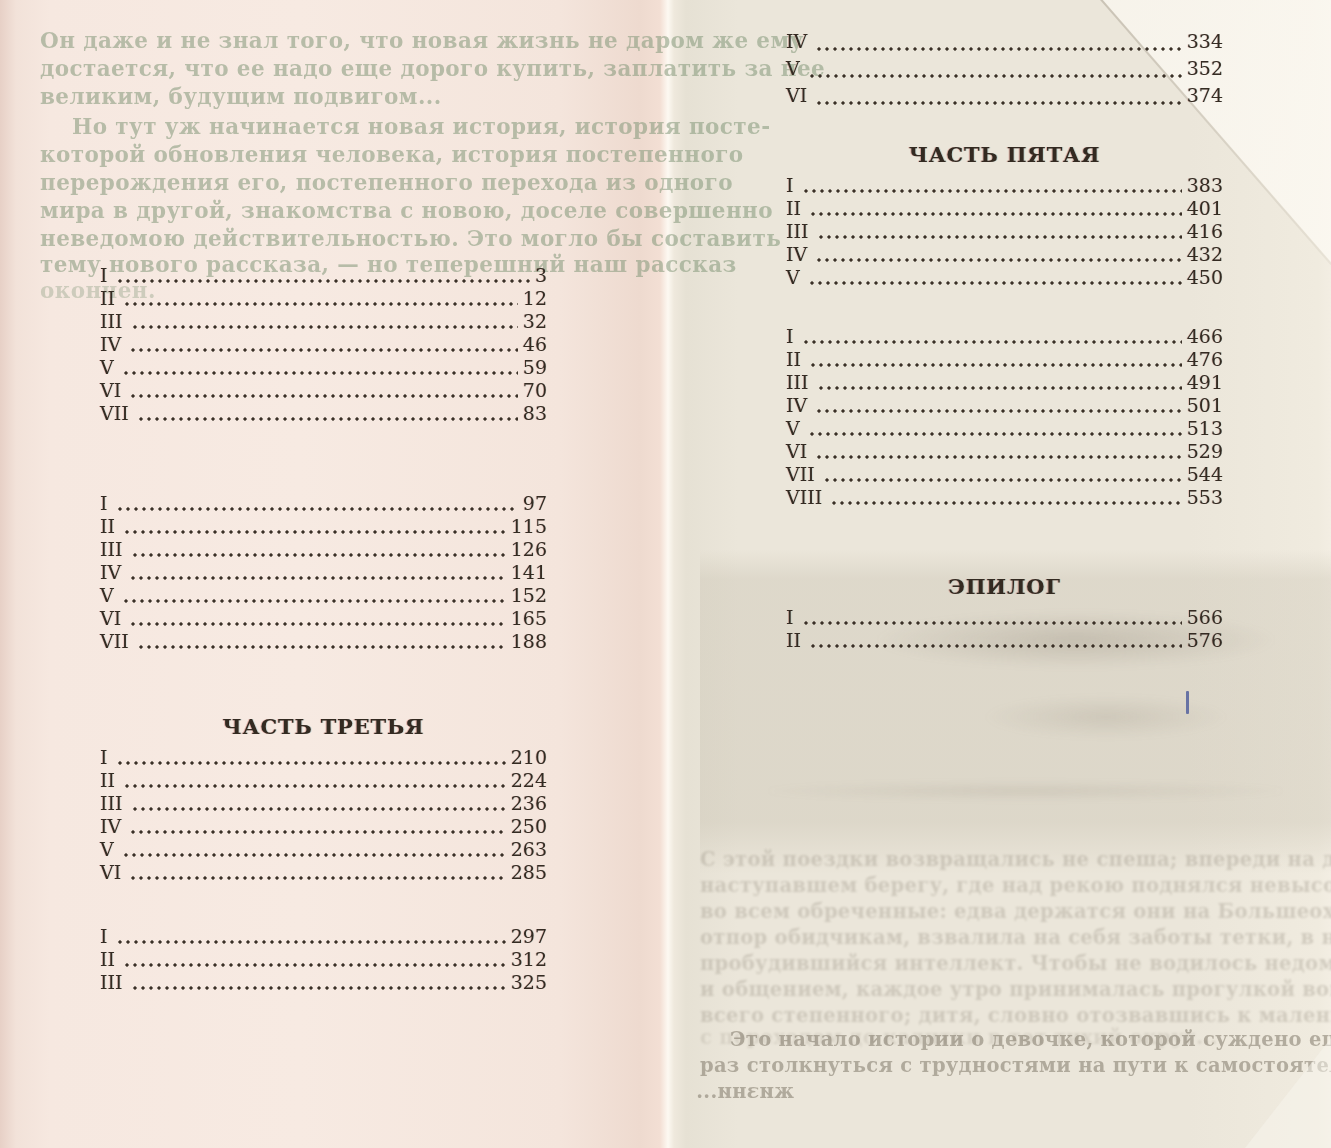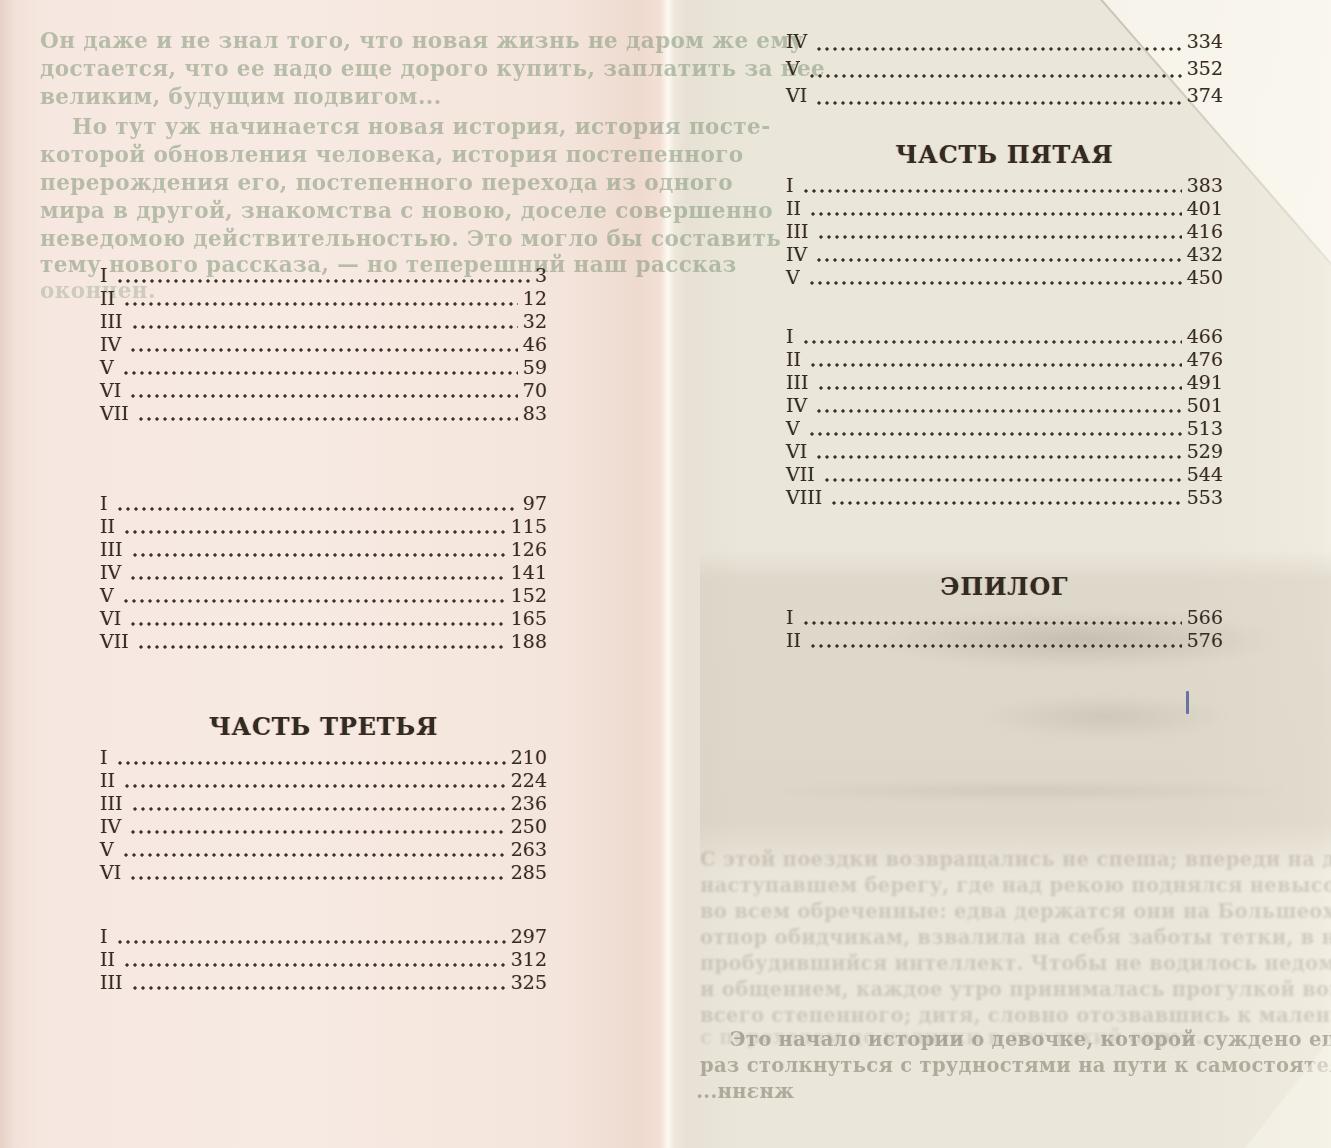--- a/index.html
+++ b/index.html
@@ -35,21 +35,21 @@
         clip-path:polygon(1245px 1148px,1331px 1148px,1331px 1038px);
         background:rgba(248,245,238,.5);}
   
   .col{position:absolute;top:0;height:1148px;z-index:3;color:#342b22;}
   .col-left{left:100px;width:447px;}
   .col-right{left:786px;width:437px;}
   .doc-title{position:absolute;left:0;width:100%;text-align:center;margin:0;
         font-size:30px;font-weight:bold;letter-spacing:1.5px;color:#362b22;
         text-shadow:-1.6px 0 0 rgba(186,54,44,.40),1.6px 0 0 rgba(38,150,170,.28);}
   .sec{position:absolute;left:0;right:0;}
-  .sec h2{margin:0 0 8px 0;text-align:center;font-size:24px;font-weight:bold;
+  .sec h2{margin:0 0 8px 0;text-align:center;font-size:21px;font-weight:bold;
         letter-spacing:.8px;line-height:22px;color:#332a21;
         text-shadow:-1px 0 0 rgba(186,54,44,.30),1px 0 0 rgba(38,150,170,.20);}
   .row{display:flex;align-items:baseline;height:23px;font-size:19px;line-height:23px;
 War        text-shadow:-0.7px 0 0 rgba(186,54,44,.22),0.7px 0 0 rgba(38,150,170,.16);}
   .row{display:flex;align-items:baseline;height:23px;font-size:19px;line-height:23px;
         text-shadow:-0.7px 0 0 rgba(186,54,44,.22),0.7px 0 0 rgba(38,150,170,.16);}
   .rows-wide .row{height:27px;line-height:27px;}
   .rn{white-space:nowrap;}
   .pg{white-space:nowrap;text-align:right;}
   .dots{flex:1;align-self:flex-end;height:19px;margin:0 5px 3px 6px;

